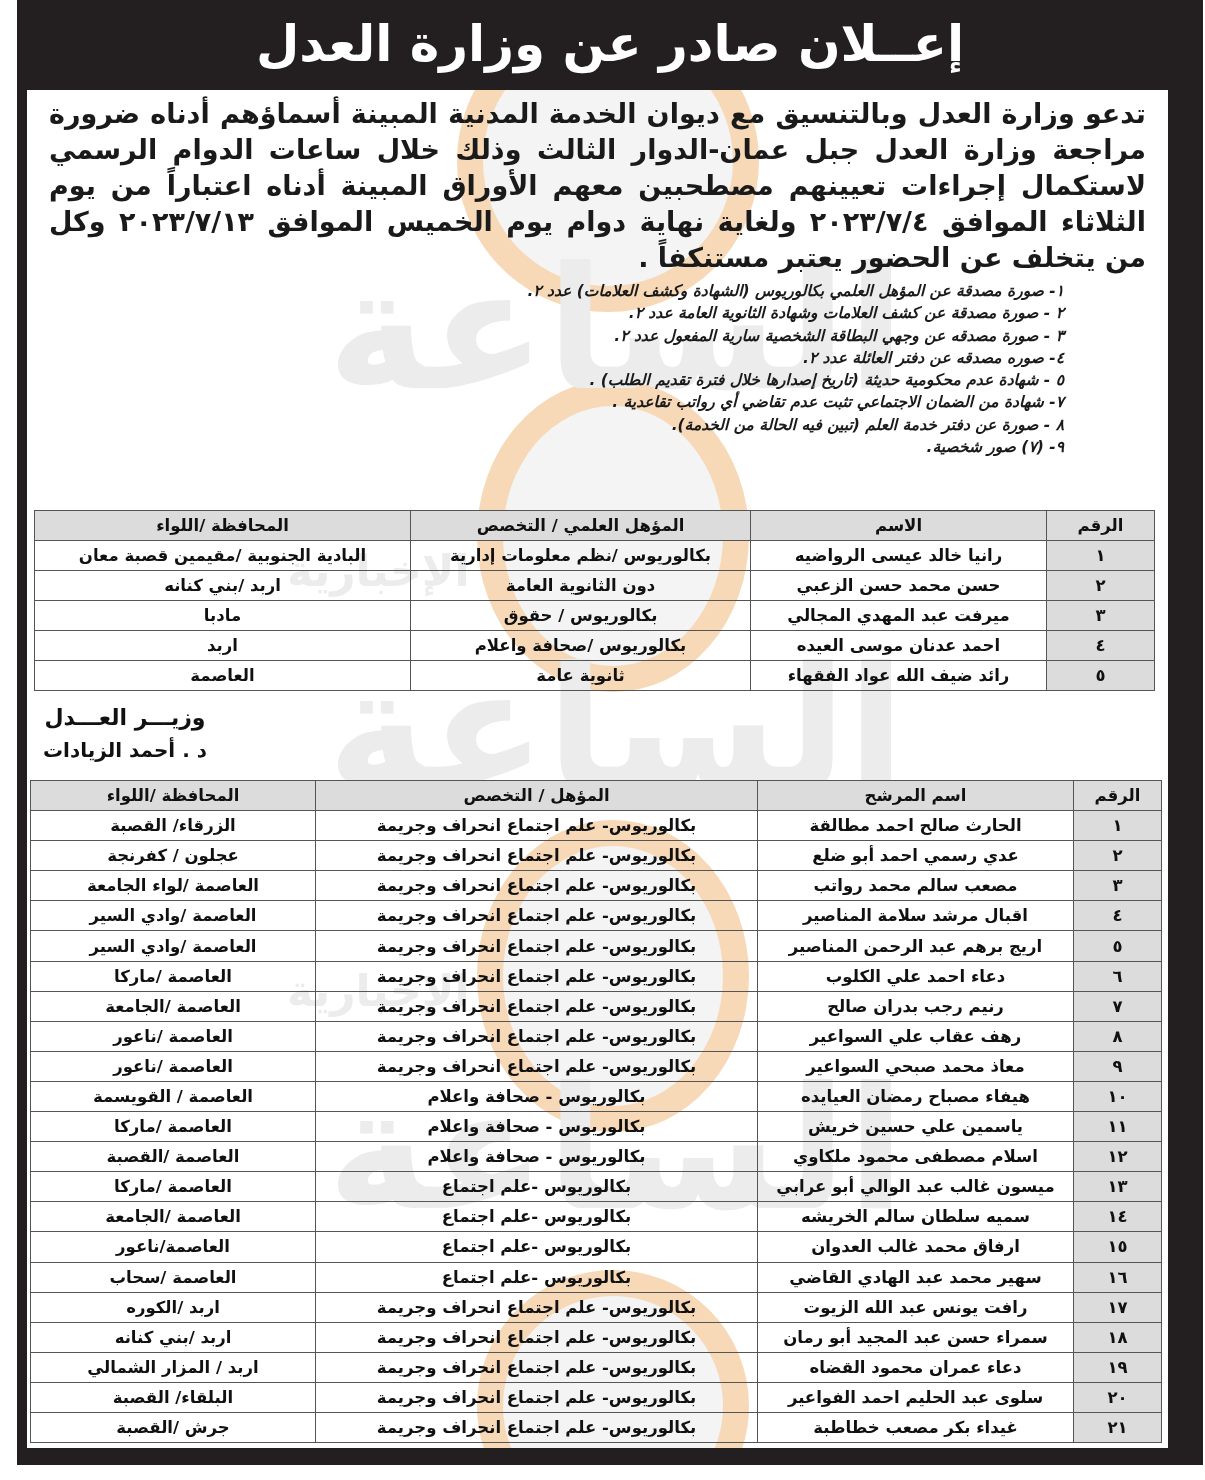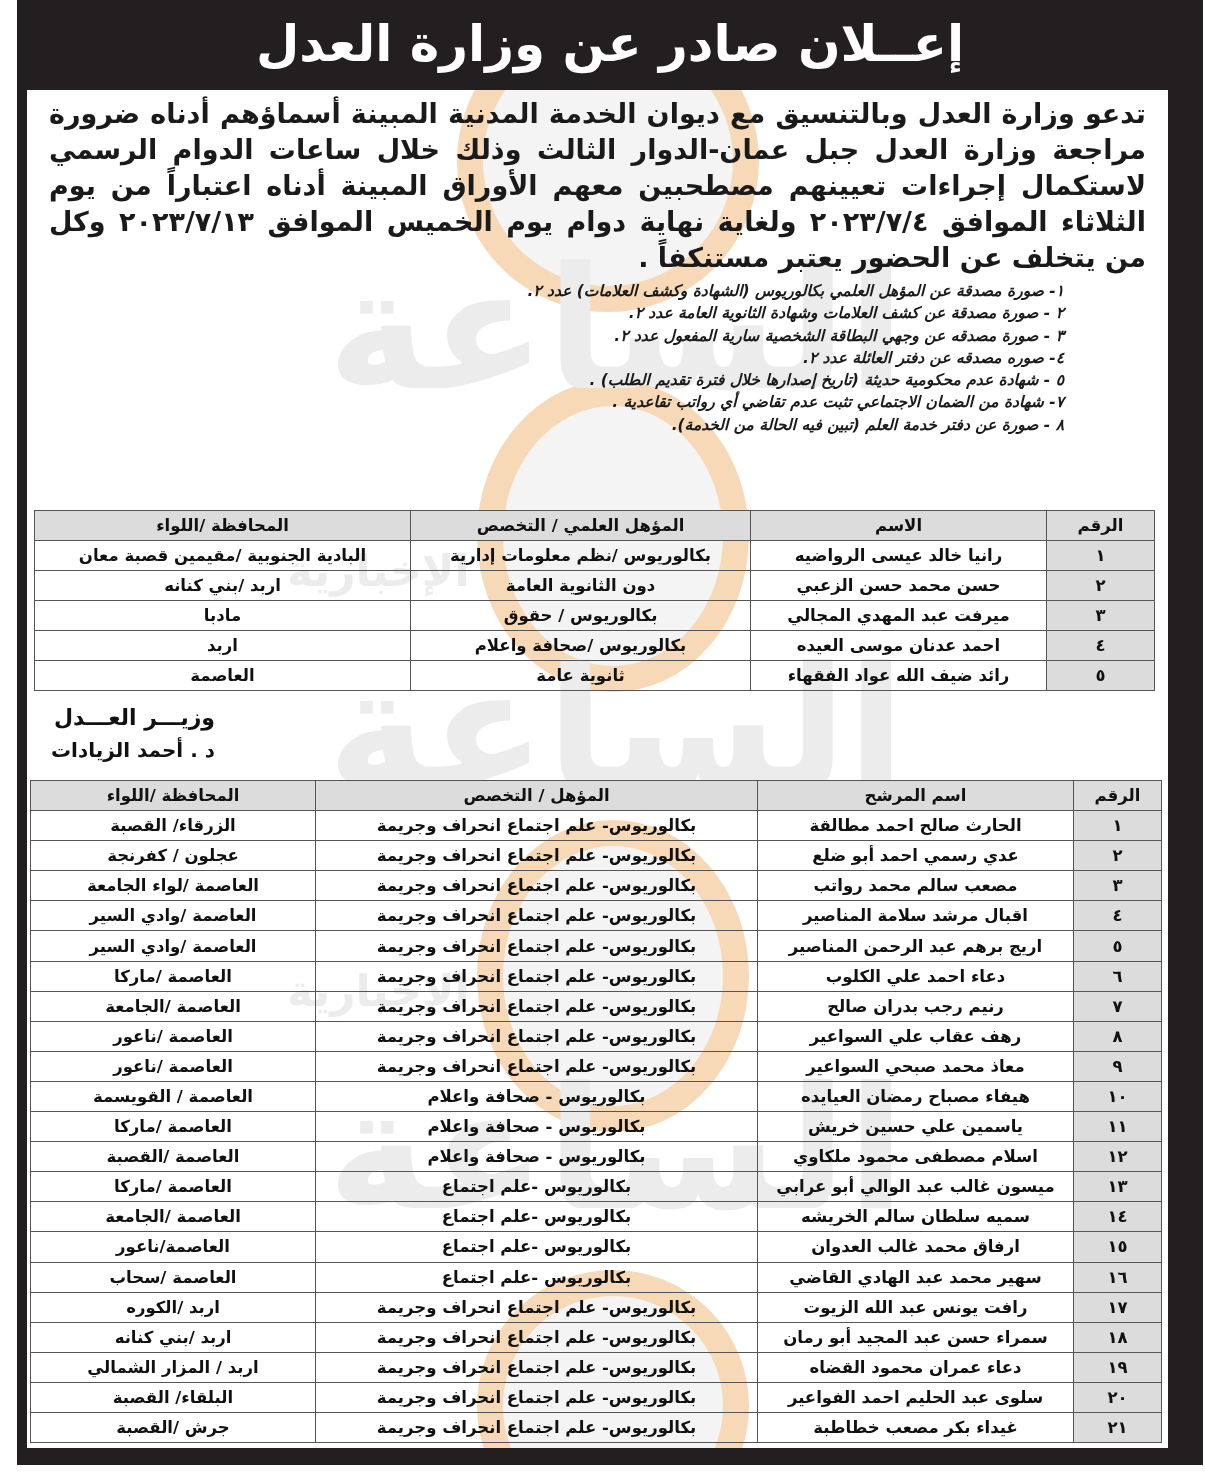--- a/index.html
+++ b/index.html
@@ -16,21 +16,21 @@
   .reqs { list-style:none; margin:4px 0 0 0; padding:0 104px 0 0; font-size:15.5px; font-weight:bold; line-height:22.3px; color:#1a1a1a;font-style:italic; }
   .reqs li { white-space:nowrap; }
   table { border-collapse:collapse; direction:rtl; position:absolute; z-index:2; }
   td, th { border:1px solid #555; text-align:center; font-weight:bold; color:#111; padding:0; }
   th { background:#dcdcdc; font-size:16px; }
   td.num { background:#dcdcdc; }
   .t1 { left:7px; top:420px; width:1121px; }
   .t1 th, .t1 td { height:29px; font-size:16.5px; }
   .t2 { left:3px; top:690px; width:1132px; }
   .t2 th, .t2 td { height:29.1px; font-size:16.5px; }
-  .sig { position:absolute; left:8px; top:612px; z-index:2; direction:rtl; text-align:right; width:180px; font-weight:bold; color:#111; }
+  .sig { position:absolute; left:8px; top:612px; z-index:2; direction:rtl; text-align:center; width:180px; font-weight:bold; color:#111; }
   .sig .title { font-size:22px; line-height:32px; }
   .sig .name { font-size:20px; line-height:32px; }
 </style>
 </head>
 <body>
 
 <div class="frame">
   <div class="header">
     <h1>إعــلان صادر عن وزارة العدل</h1>
   </div>
@@ -50,20 +50,21 @@
     <div class="content">
       <p class="intro">تدعو وزارة العدل وبالتنسيق مع ديوان الخدمة المدنية المبينة أسماؤهم أدناه ضرورة مراجعة وزارة العدل جبل عمان-الدوار الثالث وذلك خلال ساعات الدوام الرسمي لاستكمال إجراءات تعيينهم مصطحبين معهم الأوراق المبينة أدناه اعتباراً من يوم الثلاثاء الموافق ٢٠٢٣/٧/٤ ولغاية نهاية دوام يوم الخميس الموافق ٢٠٢٣/٧/١٣ وكل من يتخلف عن الحضور يعتبر مستنكفاً .</p>
       <ul class="reqs">
         <li>١- صورة مصدقة عن المؤهل العلمي بكالوريوس (الشهادة وكشف العلامات) عدد ٢.</li>
         <li>٢ - صورة مصدقة عن كشف العلامات وشهادة الثانوية العامة عدد ٢.</li>
         <li>٣ - صورة مصدقه عن وجهي البطاقة الشخصية سارية المفعول عدد ٢.</li>
         <li>٤- صوره مصدقه عن دفتر العائلة عدد ٢.</li>
         <li>٥ - شهادة عدم محكومية حديثة (تاريخ إصدارها خلال فترة تقديم الطلب) .</li>
         <li>٧- شهادة من الضمان الاجتماعي تثبت عدم تقاضي أي رواتب تقاعدية .</li>
         <li>٨ - صورة عن دفتر خدمة العلم (تبين فيه الحالة من الخدمة).</li>
+        <li>٩- (٧) صور شخصية.</li>
       </ul>
     </div>
 
     <table class="t1">
       <colgroup>
           <col style="width:108px">
           <col style="width:296px">
           <col style="width:340px">
           <col>
         </colgroup>

